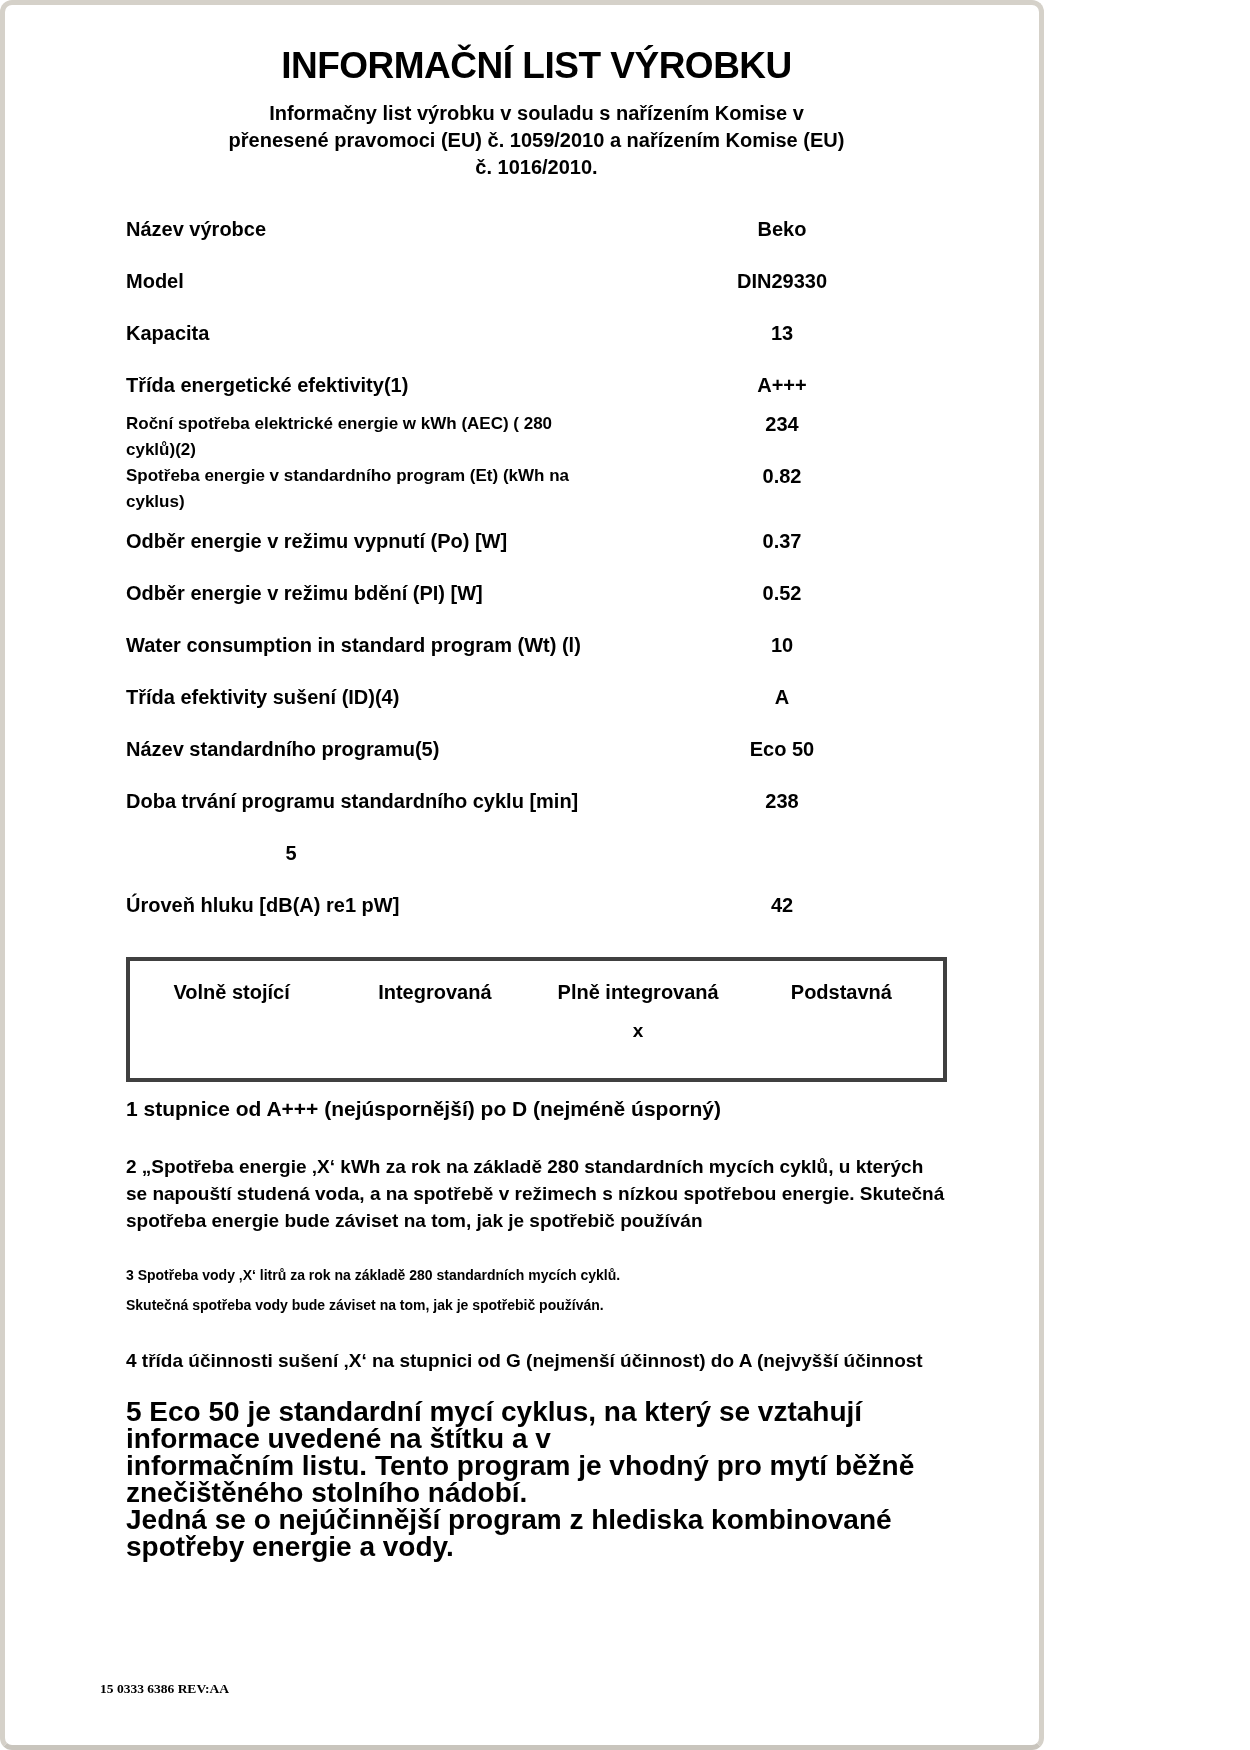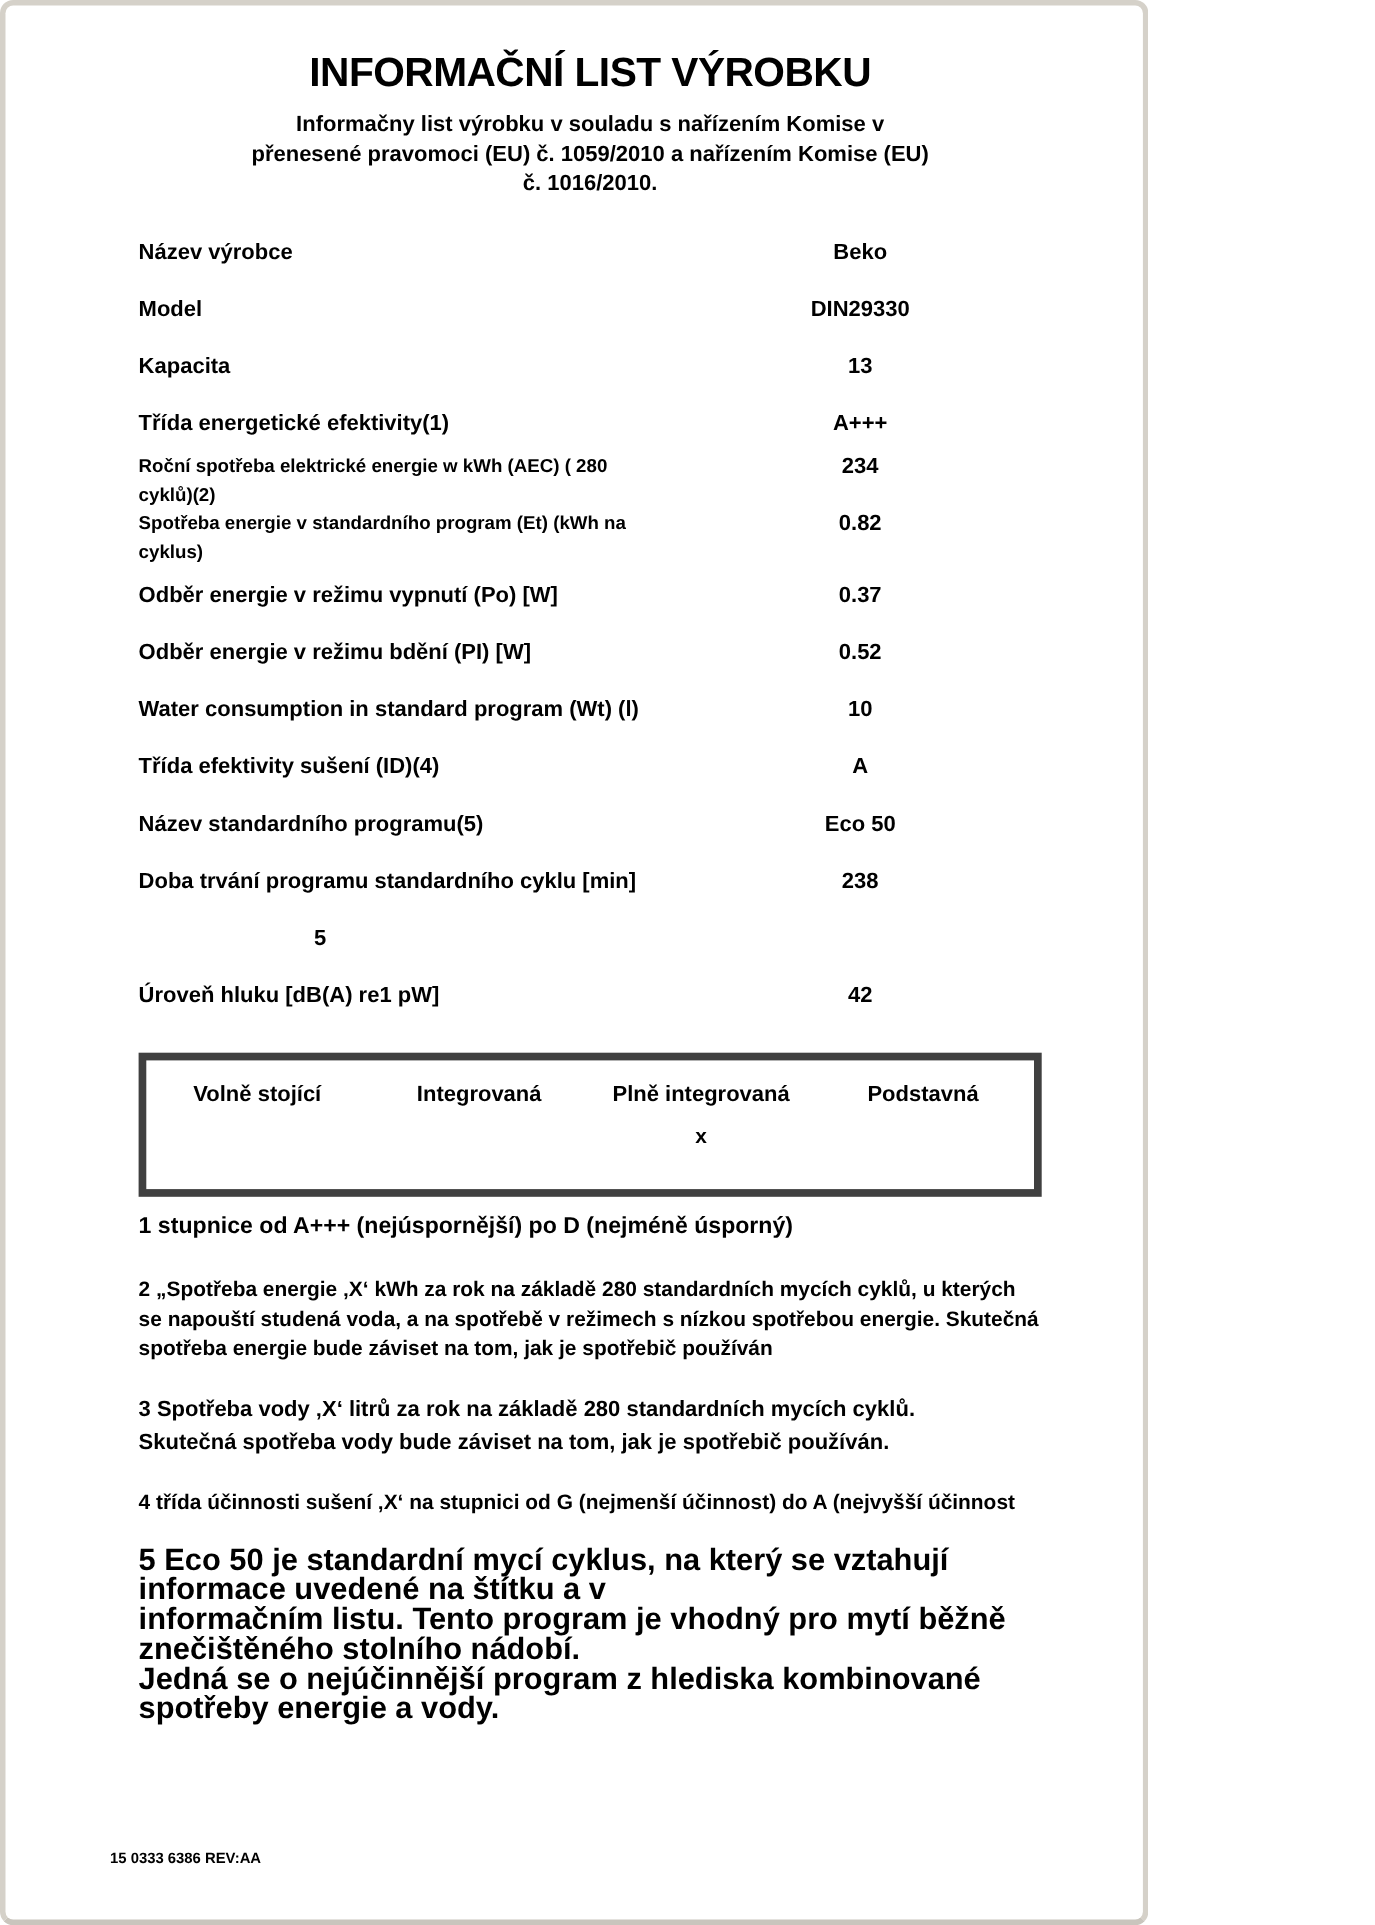--- a/index.html
+++ b/index.html
@@ -52,21 +52,21 @@
     text-align:center;
     font-weight:bold;
     font-size:20px;
     line-height:26px;
   }
   .row.normal .label{font-size:20px;}
   .row.medium .label{font-size:18px;}
   .row.small  .label{font-size:17px;}
   .install-box{
     margin-top:26px;
-    border:7px solid #404040;
+    border:4px solid #404040;
     padding:20px 0 36px;
   }
   .install-grid{
     display:grid;
     grid-template-columns:repeat(4,1fr);
     text-align:center;
   }
   .install-grid .col-header{
     font-size:20px;
     font-weight:bold;
@@ -76,30 +76,31 @@
     font-size:19px;
     font-weight:bold;
   }
   .footnotes{margin-top:4px;}
   .footnote{
     font-weight:bold;
     white-space:pre-line;
   }
   .footnote.f1{font-size:21px;margin-top:15px;}
   .footnote.f2{font-size:19px;line-height:27px;margin-top:32px;}
-  .footnote.f3{font-size:20px;line-height:30px;margin-top:26px;}
+  .footnote.f3{font-size:14px;line-height:30px;margin-top:26px;}
   .footnote.f4{font-size:19px;margin-top:30px;}
   .footnote.f5{font-size:28px;line-height:27px;margin-top:26px;}
   .doc-footer{
     position:absolute;
     left:95px;
     bottom:48px;
     font-size:13.5px;
     font-weight:bold;
     letter-spacing:0;
+    font-family:Liberation Serif, serif;
   }
 </style>
 </head>
 <body>
 
 <div class="page">
   <div class="content">
 
     <h1 class="doc-title">INFORMAČNÍ LIST VÝROBKU</h1>
     <div class="doc-subtitle">Informačny list výrobku v souladu s nařízením Komise v

